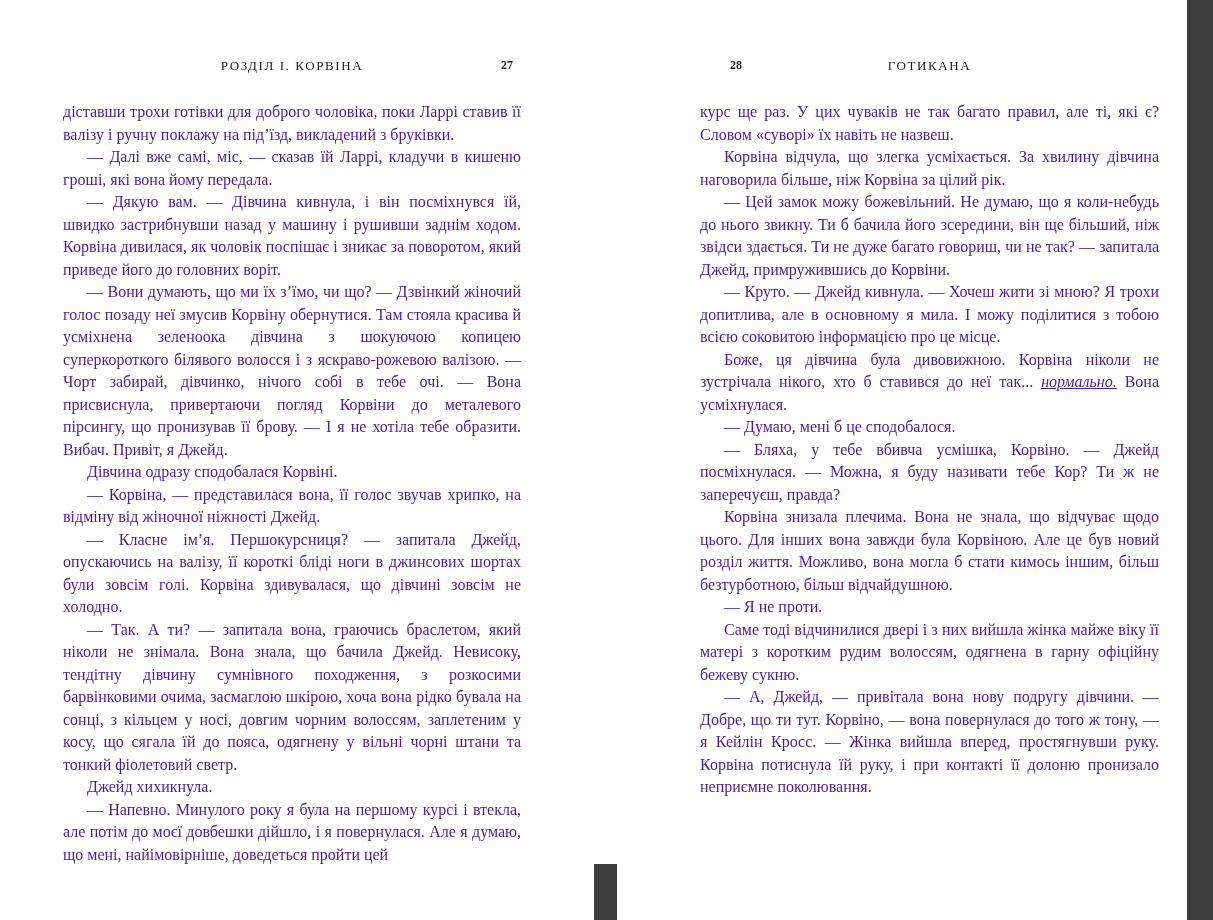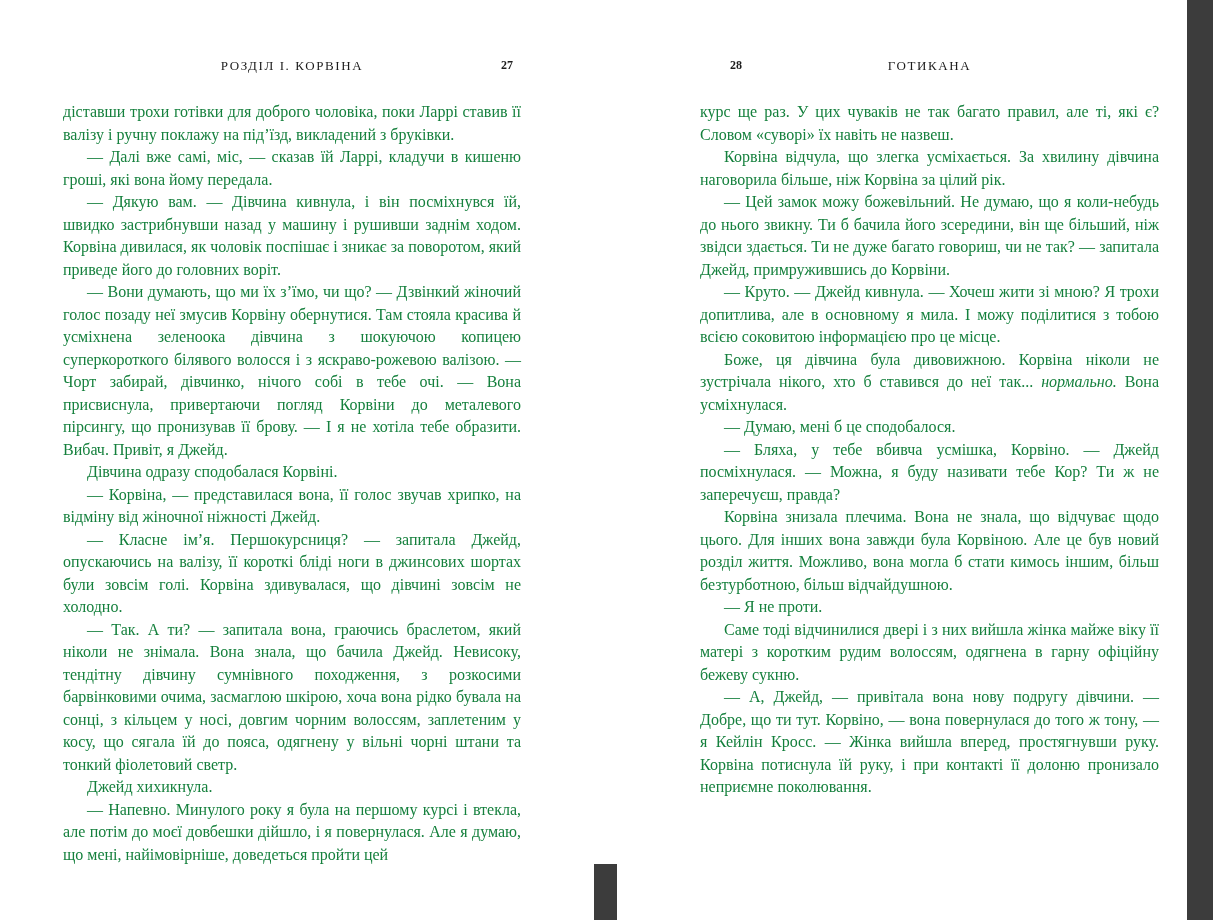--- a/index.html
+++ b/index.html
@@ -37,25 +37,25 @@
     font-size: 12px;
   }
   .num-right { right: 8px; }
   .num-left  { left: 2px; margin-left: 28px; }
 
   .body-text {
     margin-top: 25px;
     font-size: 16px;
     line-height: 22.5px;
     text-align: justify;
-    color: #15803d;
+    color: #4c1d95;
   }
   p.para { text-indent: 0; }
   p.para.indent { text-indent: 24px; }
-  .italic { font-style: italic; }
+  .italic { font-style: italic; text-decoration: underline; }
 
   .dark-strip { position: absolute; background: #3c3c3c; }
   .strip-right  { right: 0; top: 0; width: 26px; height: 920px; }
   .strip-bottom { left: 594px; top: 864px; width: 23px; height: 56px; }
 </style>
 </head>
 <body>
 
 <div class="page page-left">
   <div class="running-header">

